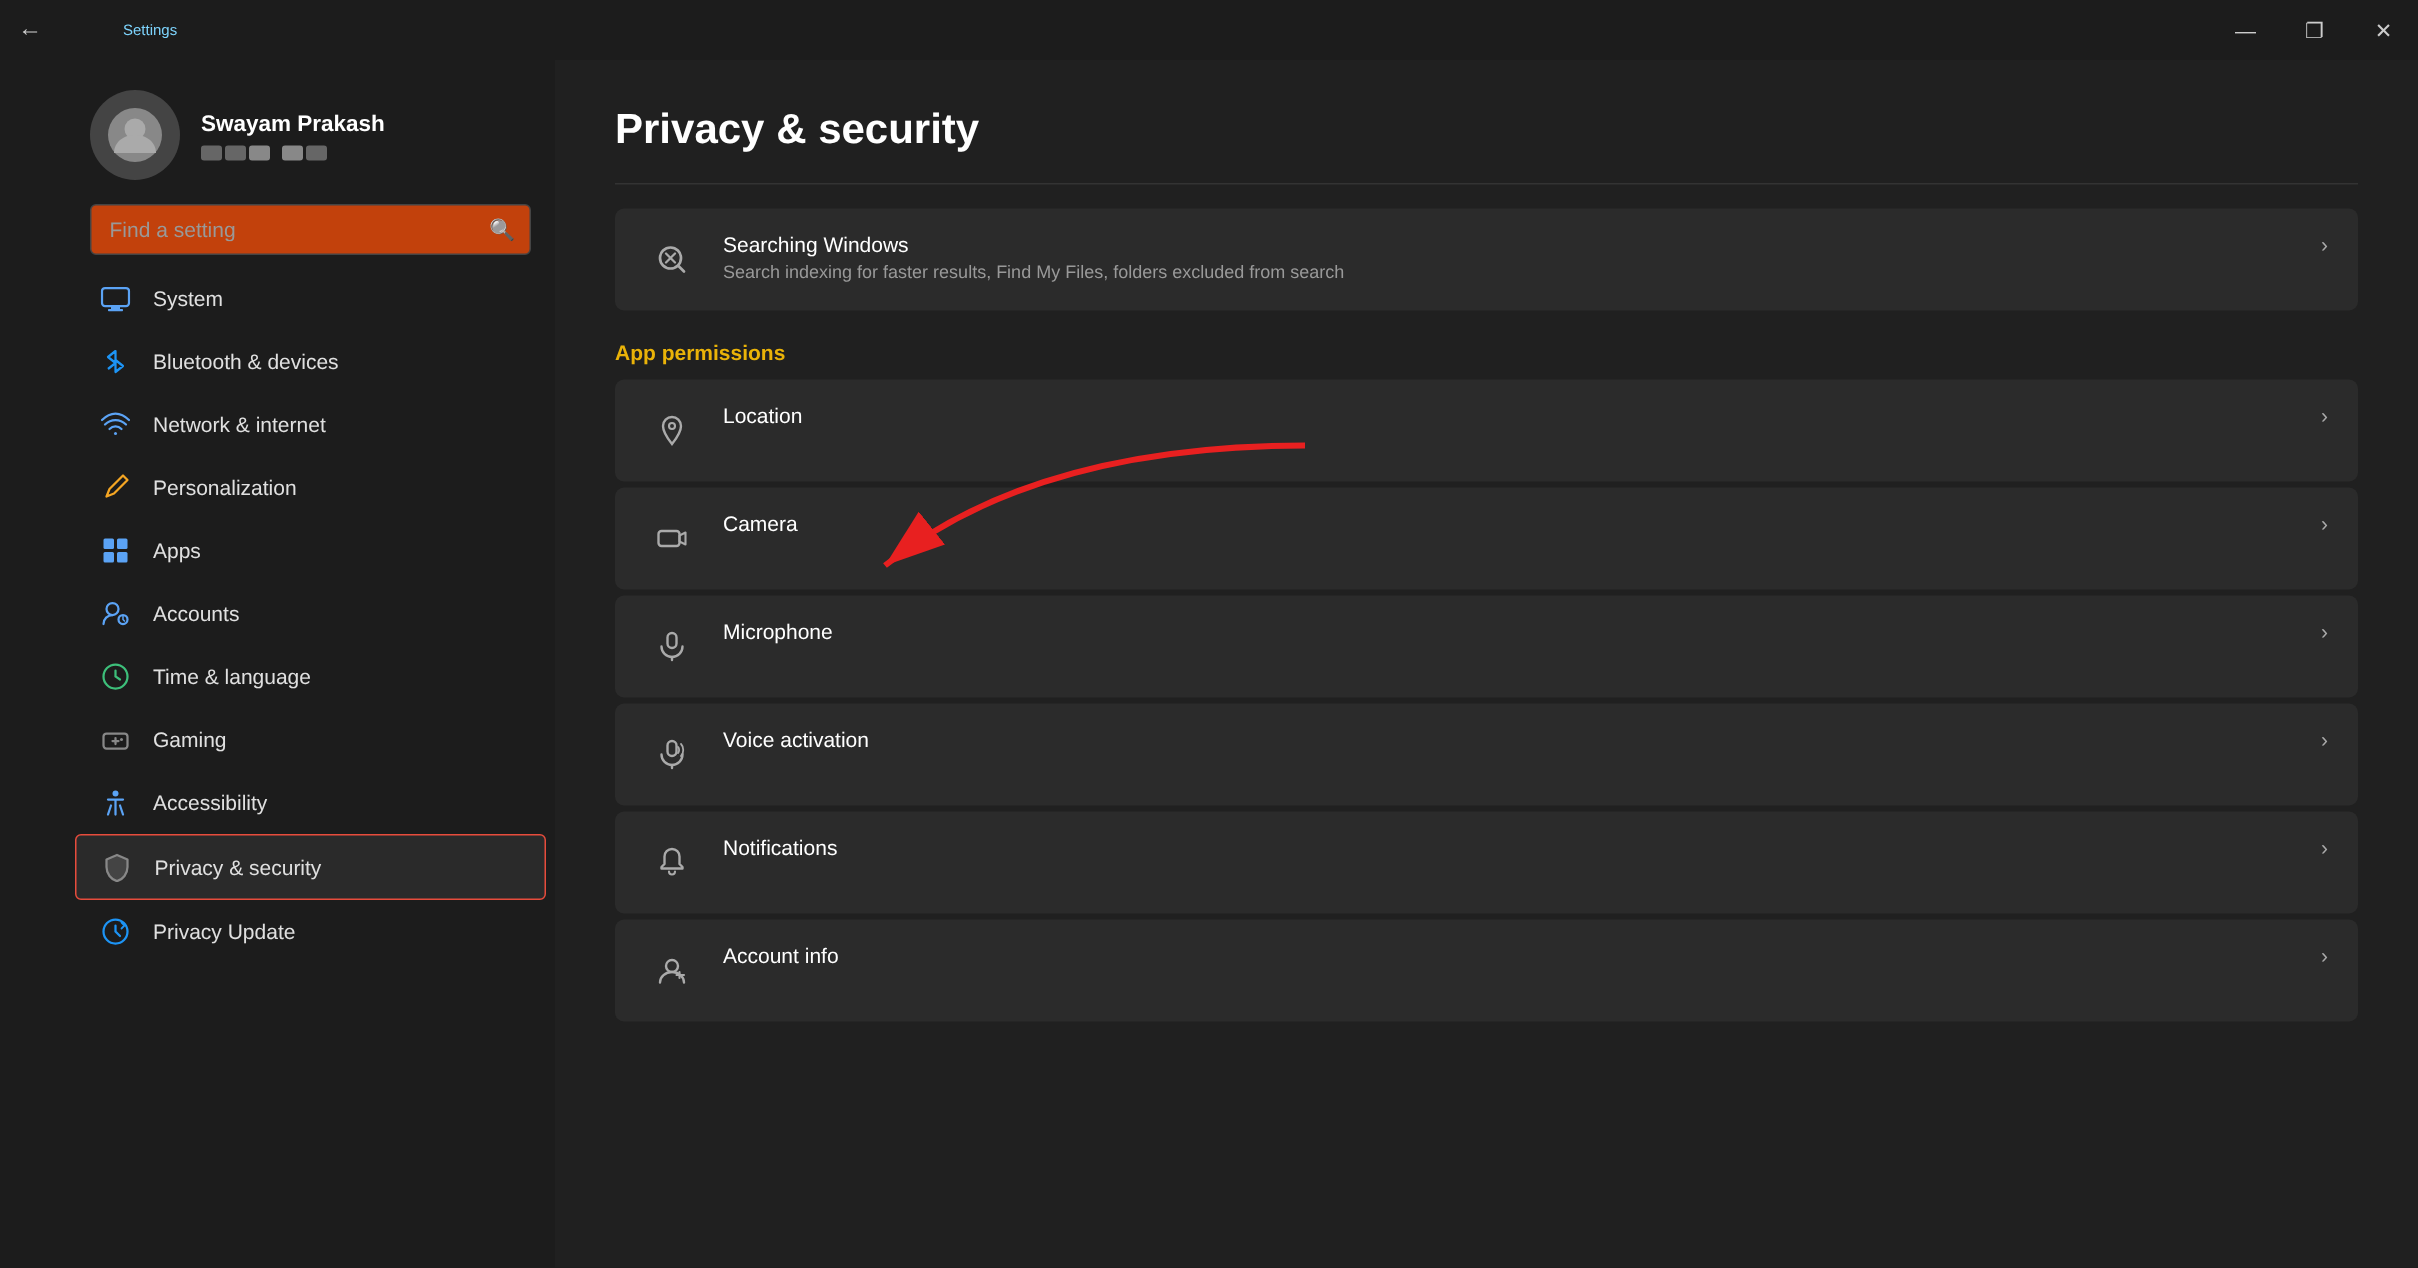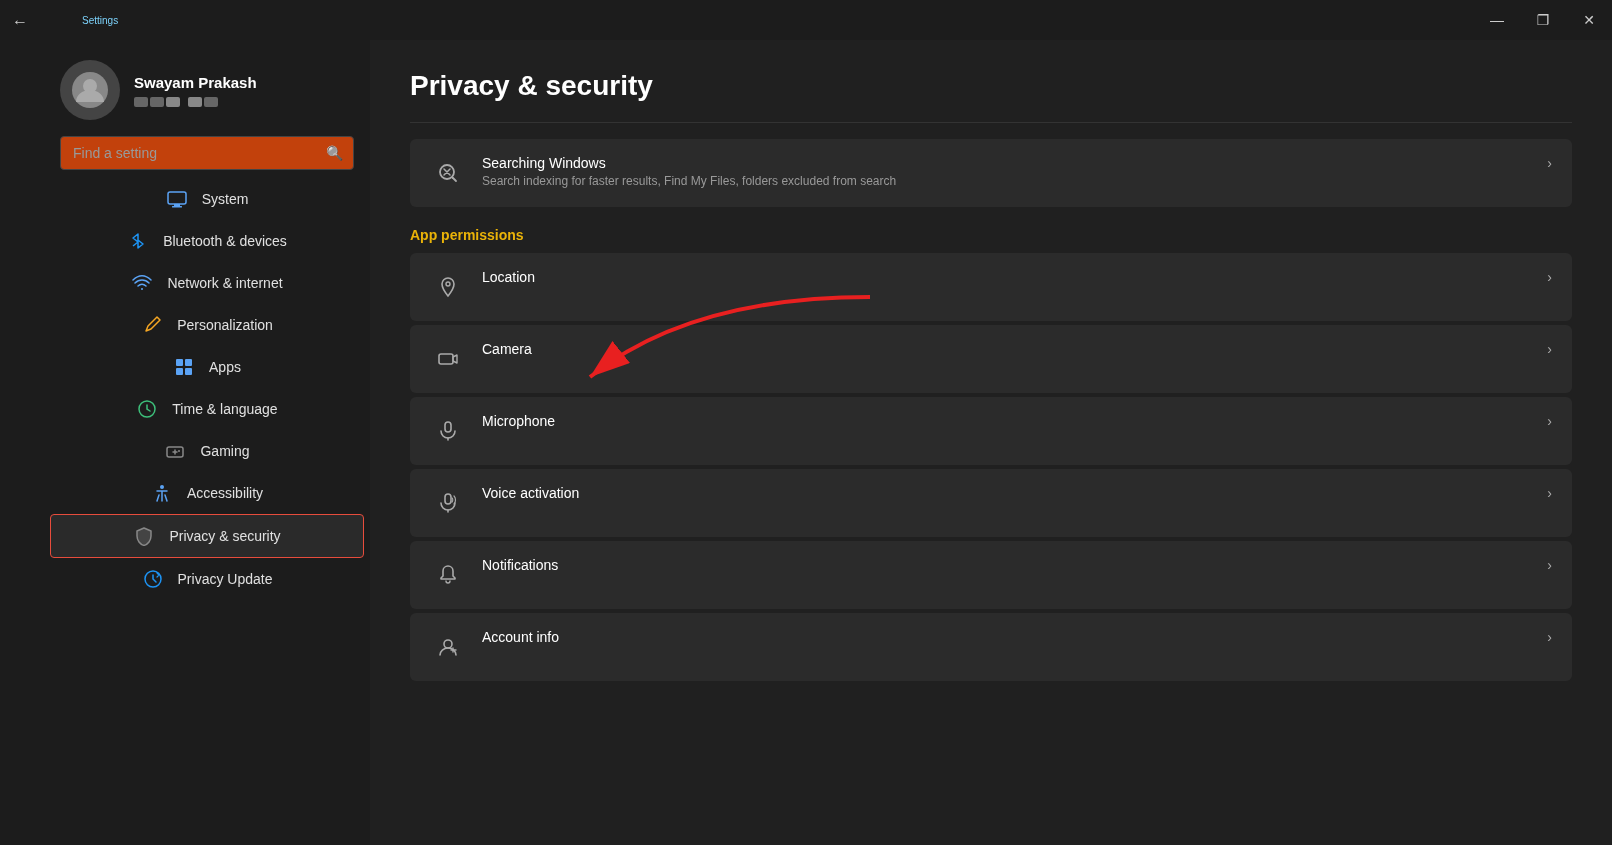--- a/index.html
+++ b/index.html
@@ -151,21 +151,20 @@
     
     .nav-item {
       display: flex;
       align-items: center;
       gap: 14px;
       padding: 10px 16px;
       cursor: pointer;
       border-radius: 4px;
       margin: 0 6px;
       position: relative;
-      justify-content: center;
     }
     .nav-item.active {
       background: #2a2a2a;
       border: 1.5px solid #e74c3c;
     }
     .nav-icon {
       width: 22px;
       height: 22px;
       display: flex;
       align-items: center;
@@ -355,20 +354,31 @@
               <rect x="11" y="2" width="7" height="7" rx="1" fill="#5ba3f5"></rect>
               <rect x="2" y="11" width="7" height="7" rx="1" fill="#5ba3f5"></rect>
               <rect x="11" y="11" width="7" height="7" rx="1" fill="#5ba3f5"></rect>
             </svg>
         </span>
         <span class="nav-label">Apps</span>
       </div>
       <div class="nav-item">
         <span class="nav-icon">
           <svg width="20" height="20" viewBox="0 0 20 20" fill="none">
+              <circle cx="8" cy="7" r="4" stroke="#5ba3f5" stroke-width="1.5"></circle>
+              <path d="M2 17c0-3.3 2.7-6 6-6" stroke="#5ba3f5" stroke-width="1.5" stroke-linecap="round"></path>
+              <circle cx="15" cy="14" r="3" stroke="#5ba3f5" stroke-width="1.5"></circle>
+              <path d="M15 12v2l1 1" stroke="#5ba3f5" stroke-width="1" stroke-linecap="round"></path>
+            </svg>
+        </span>
+        <span class="nav-label">Accounts</span>
+      </div>
+      <div class="nav-item">
+        <span class="nav-icon">
+          <svg width="20" height="20" viewBox="0 0 20 20" fill="none">
               <circle cx="10" cy="10" r="8" stroke="#3dbf7a" stroke-width="1.5"></circle>
               <path d="M10 6v4l3 2" stroke="#3dbf7a" stroke-width="1.5" stroke-linecap="round"></path>
             </svg>
         </span>
         <span class="nav-label">Time &amp; language</span>
       </div>
       <div class="nav-item">
         <span class="nav-icon">
           <svg width="20" height="20" viewBox="0 0 20 20" fill="none">
               <rect x="2" y="6" width="16" height="10" rx="2" stroke="#888" stroke-width="1.5"></rect>

